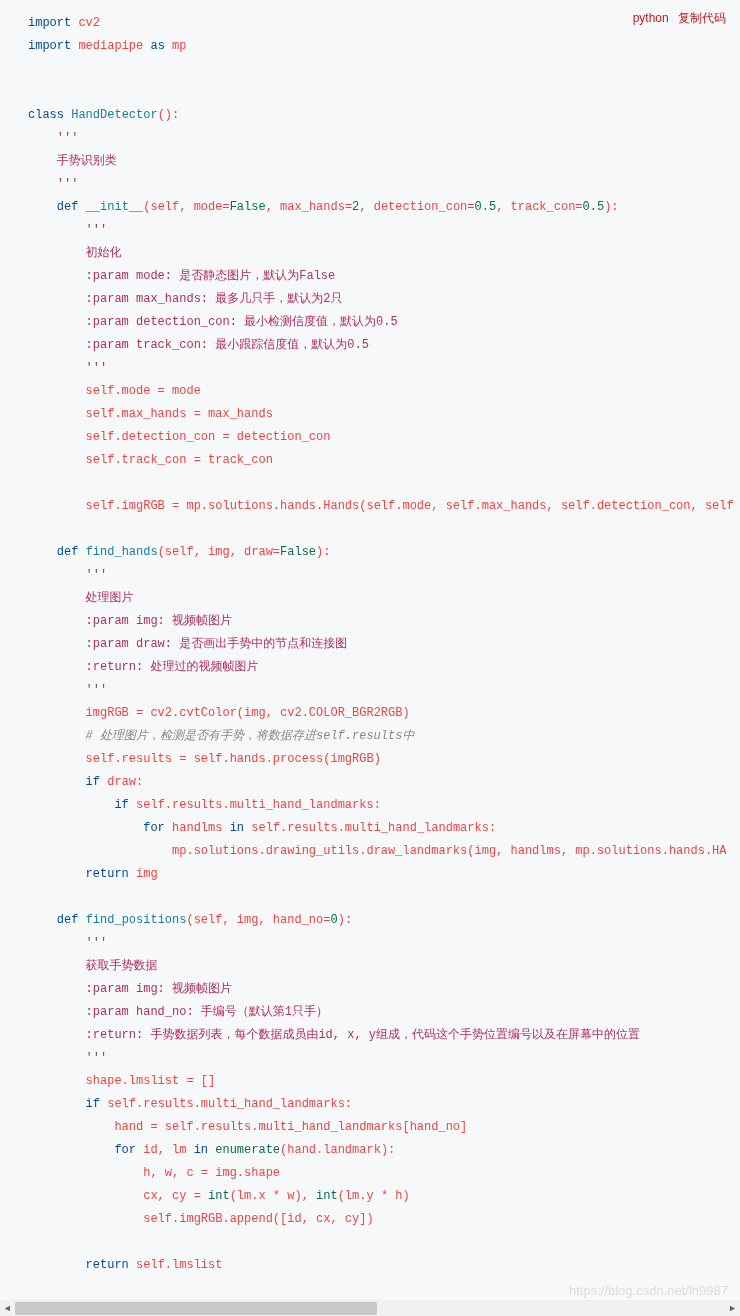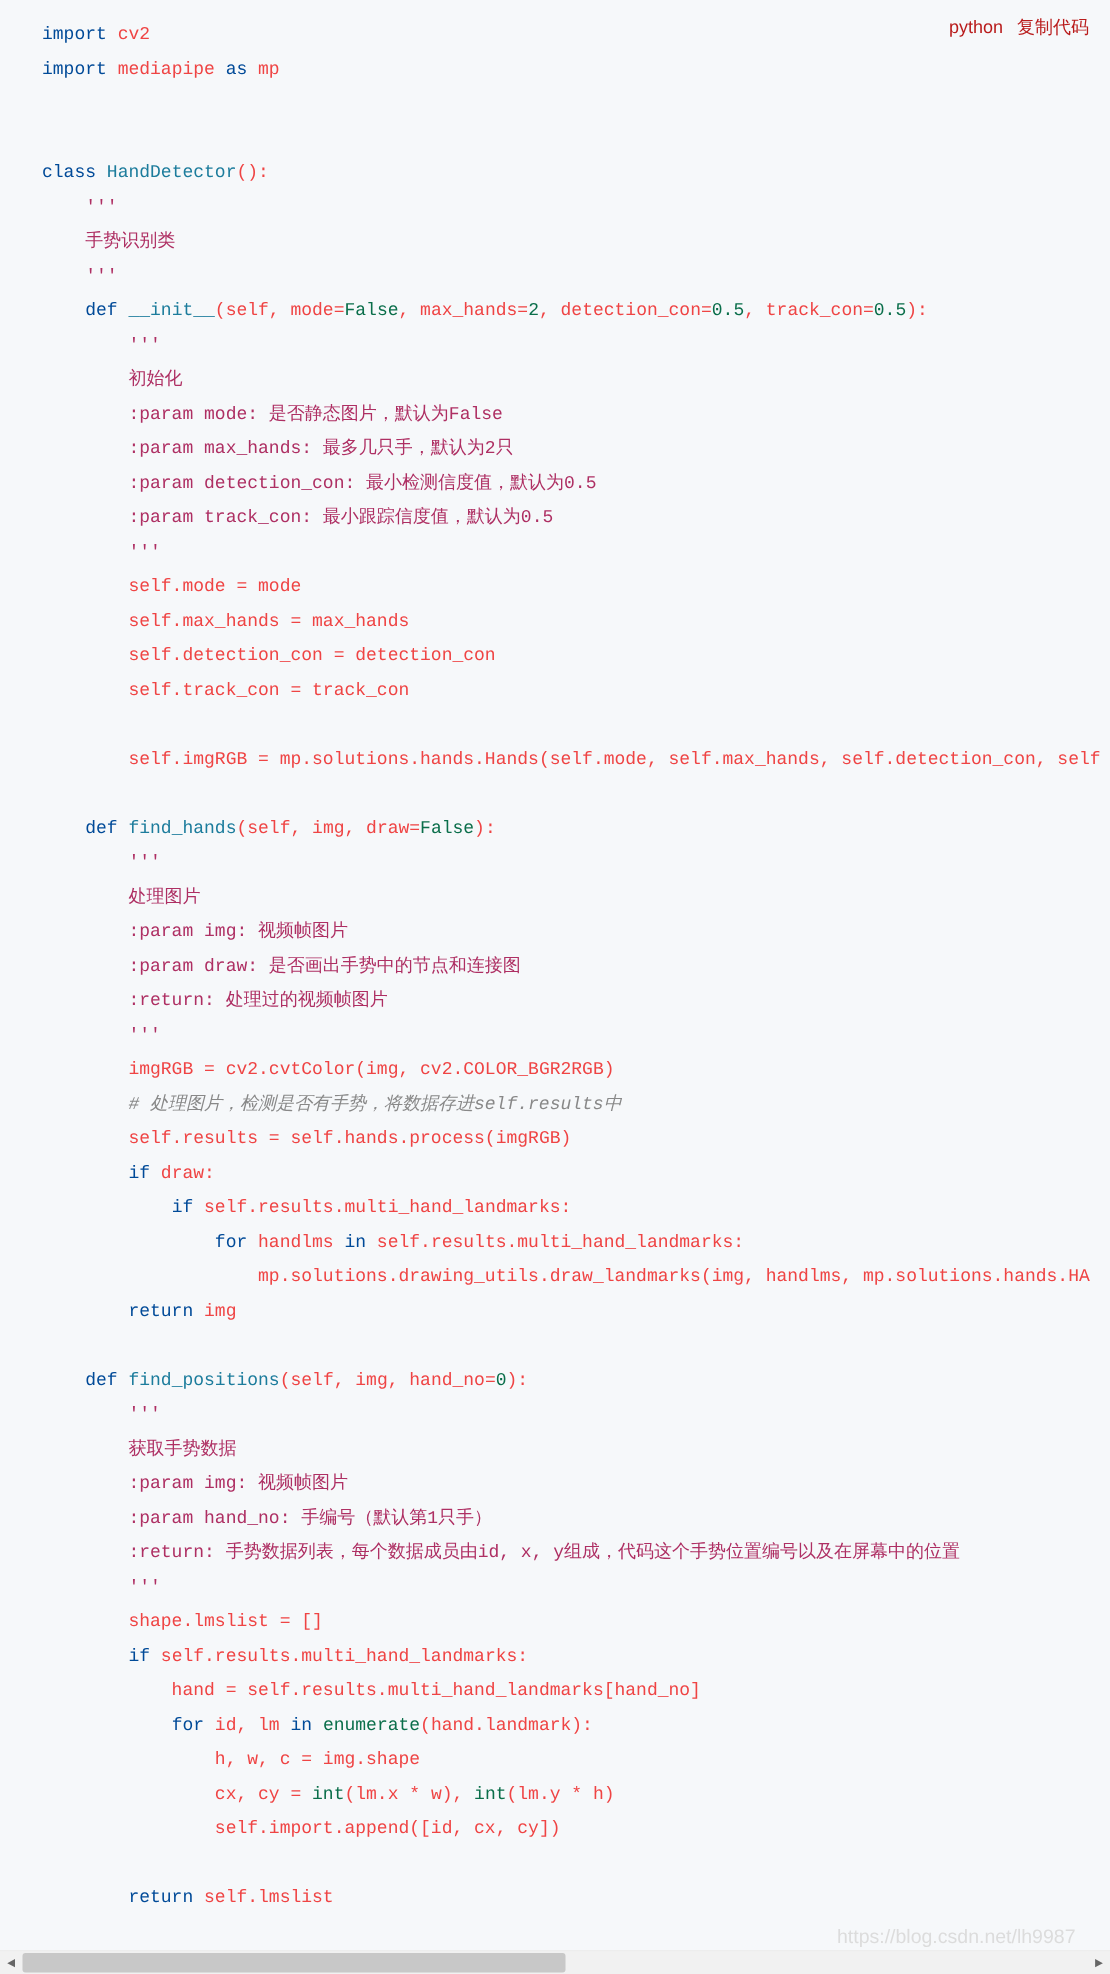--- a/index.html
+++ b/index.html
@@ -30,21 +30,21 @@
     font-family: sans-serif;
     z-index: 2;
   }
   .header span {
     margin-left: 6px;
     cursor: pointer;
   }
   .watermark {
     position: absolute;
     bottom: 18px;
-    right: 23px;
+    right: 12px;
     color: #dcdcdc;
     font-size: 13px;
     font-family: sans-serif;
     pointer-events: none;
   }
   .scrollbar-bottom {
     position: absolute;
     left: 0;
     right: 0;
     bottom: 0;
@@ -143,21 +143,21 @@
 <span class="doc">        :param img: 视频帧图片</span>
 <span class="doc">        :param hand_no: 手编号（默认第1只手）</span>
 <span class="doc">        :return: 手势数据列表，每个数据成员由id, x, y组成，代码这个手势位置编号以及在屏幕中的位置</span>
 <span class="doc">        '''</span>
 <span class="plain">        shape.lmslist = []</span>
 <span>        </span><span class="kw">if</span><span class="plain"> self.results.multi_hand_landmarks:</span>
 <span class="plain">            hand = self.results.multi_hand_landmarks[hand_no]</span>
 <span>            </span><span class="kw">for</span><span class="plain"> id, lm </span><span class="kw">in</span><span class="plain"> </span><span class="builtin">enumerate</span><span class="plain">(hand.landmark):</span>
 <span class="plain">                h, w, c = img.shape</span>
 <span class="plain">                cx, cy = </span><span class="builtin">int</span><span class="plain">(lm.x * w), </span><span class="builtin">int</span><span class="plain">(lm.y * h)</span>
-<span class="plain">                self.import.append([id, cx, cy])</span>
+<span class="plain">                self.imgRGB.append([id, cx, cy])</span>
 
 <span>        </span><span class="kw">return</span><span class="plain"> self.lmslist</span>
 </div>
 
 <div class="watermark">https://blog.csdn.net/lh9987</div>
 
 <div class="scrollbar-bottom">
   <div class="scroll-btn">◄</div>
   <div class="scroll-track">
     <div class="scroll-thumb"></div>

